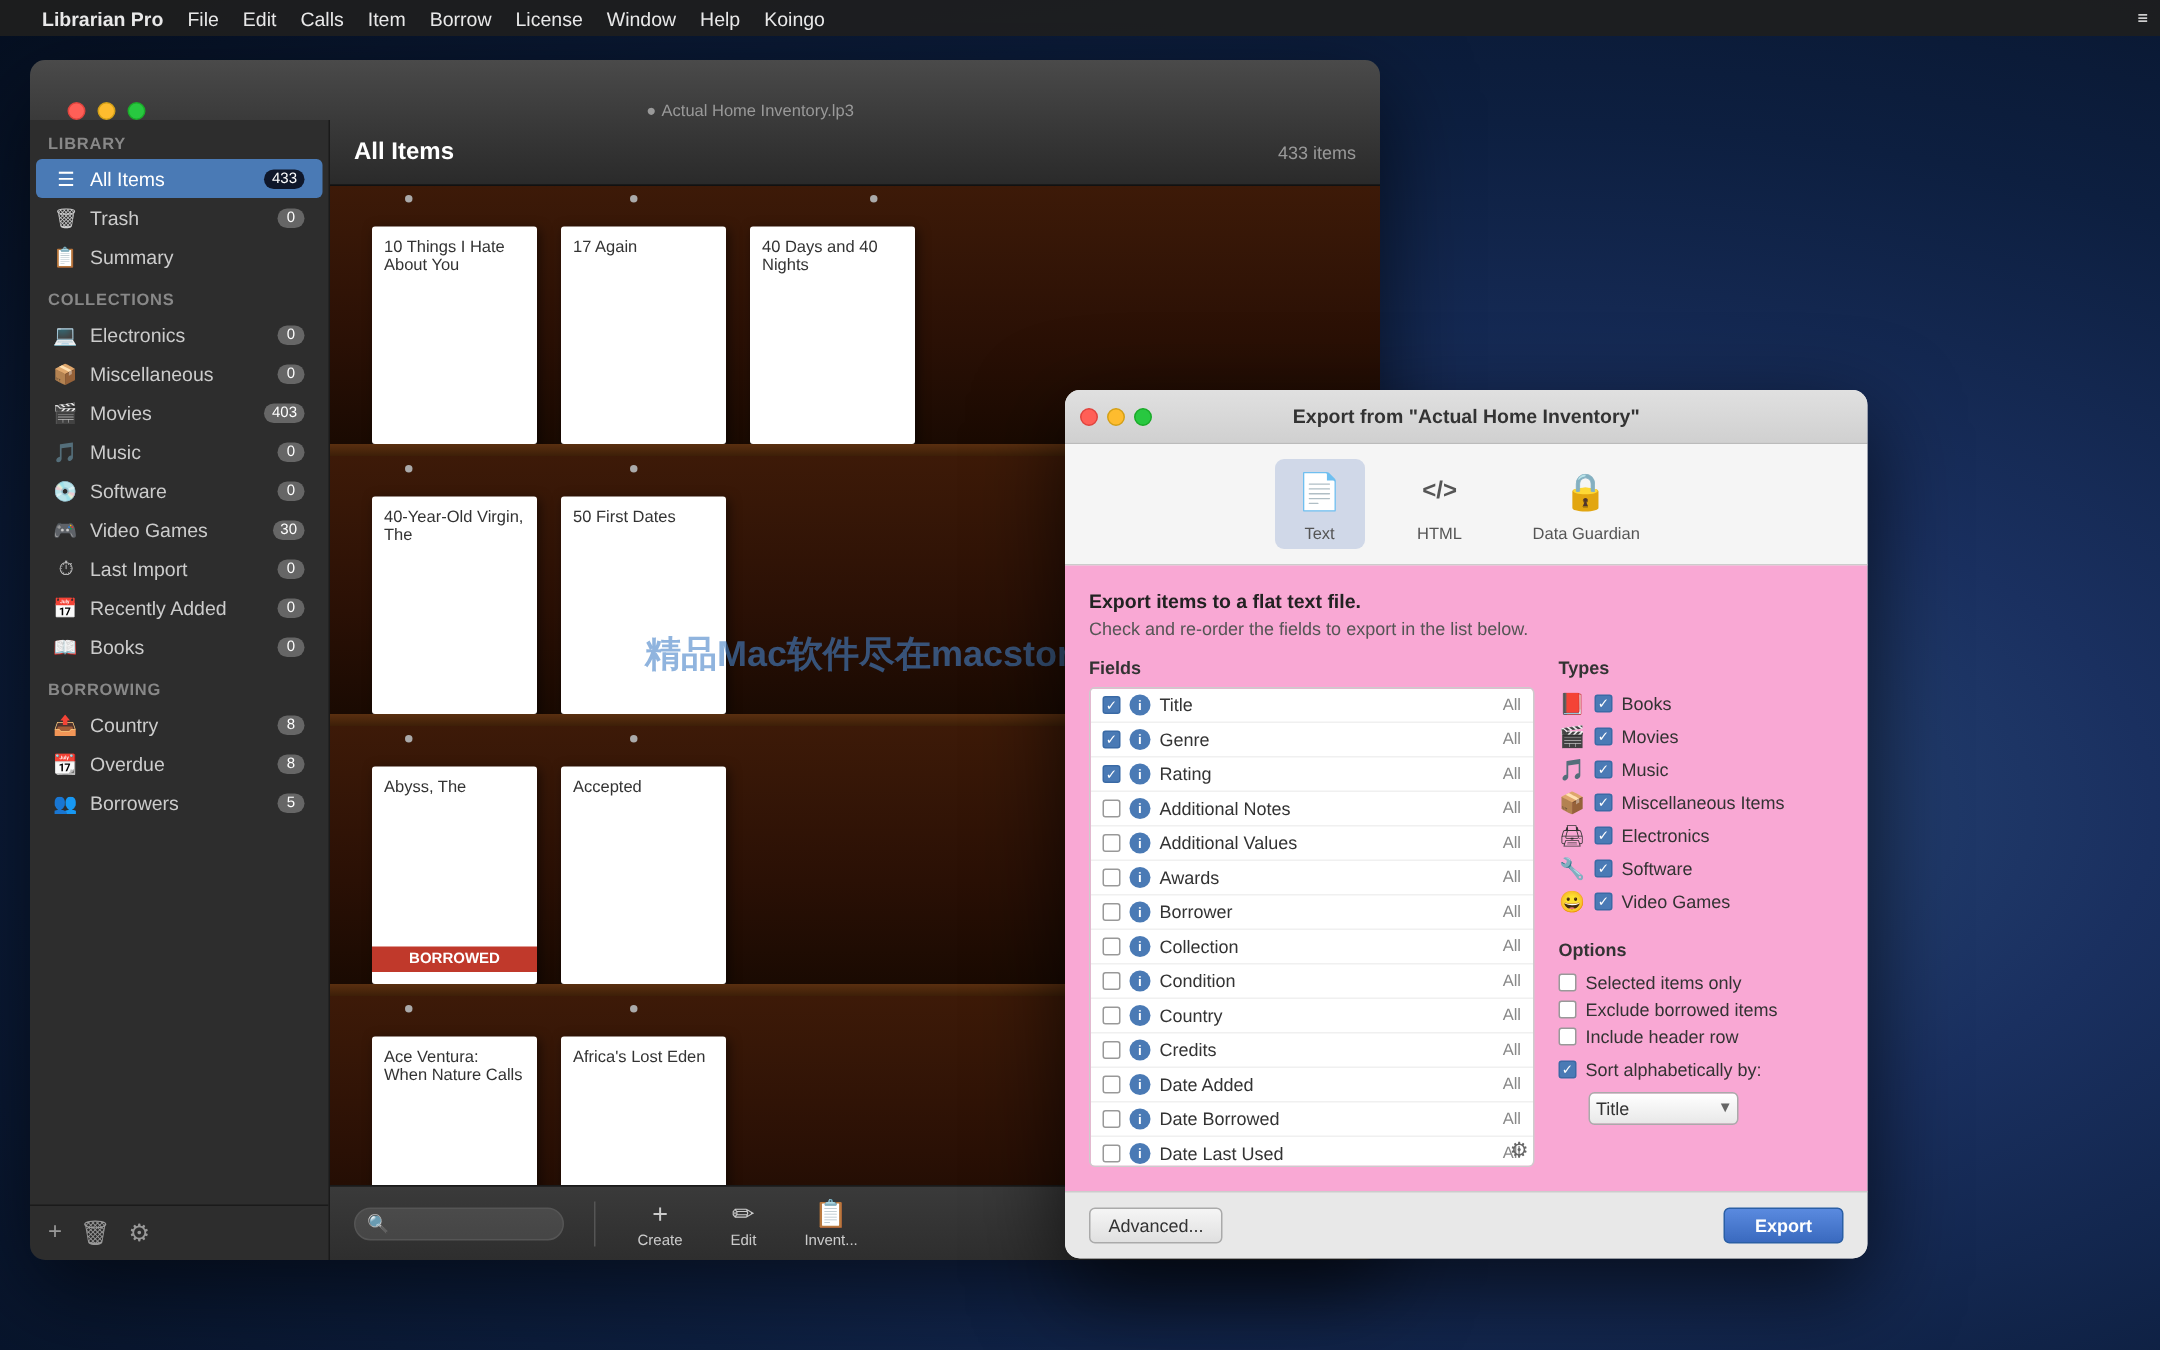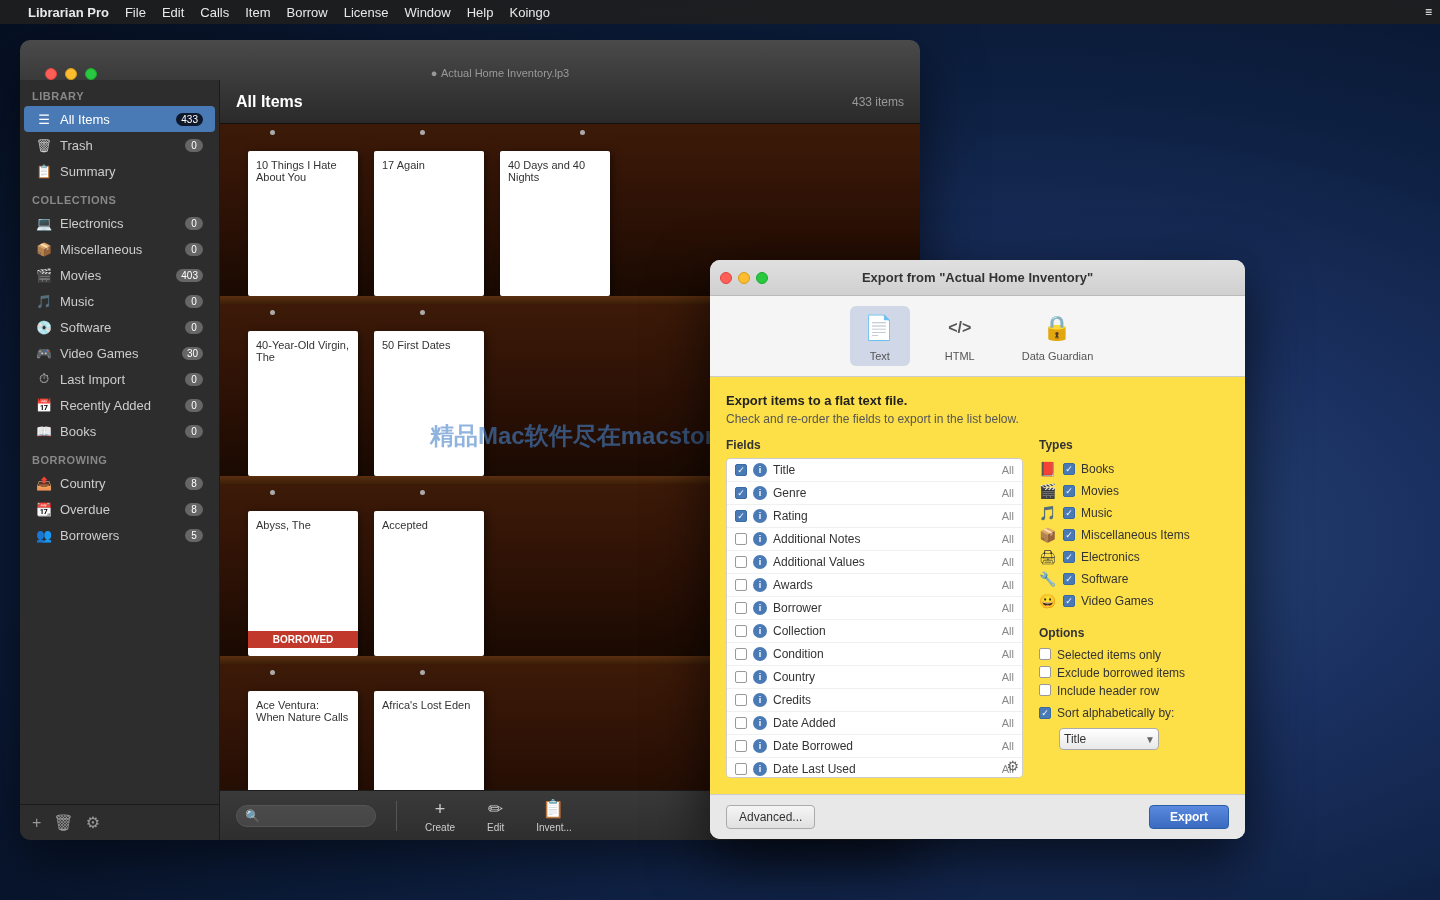--- a/index.html
+++ b/index.html
@@ -314,21 +314,21 @@
       width: 36px; height: 36px;
       display: flex;
       align-items: center;
       justify-content: center;
       font-size: 24px;
     }
     .dialog-tool-label { font-size: 11px; color: #555; }
 
     .dialog-body {
       padding: 16px;
-      background: #fde047;
+      background: #f9a8d4;
     }
 
     .dialog-description {
       font-size: 13px;
       font-weight: 600;
       color: #222;
       margin-bottom: 4px;
     }
     .dialog-subdesc {
       font-size: 12px;
@@ -442,20 +442,21 @@
       background: #4a7ab5;
       border-color: #3a6aa5;
       color: #fff;
       font-size: 9px;
     }
 
     .options-section { margin-top: 14px; }
     .options-header { font-size: 12px; font-weight: 700; color: #333; margin-bottom: 6px; }
     .option-row {
       display: flex;
+      align-items: center;
       gap: 6px;
       padding: 2px 0;
       font-size: 12px;
       color: #333;
       cursor: pointer;
     }
     .option-checkbox {
       width: 12px; height: 12px;
       border: 1px solid #999;
       border-radius: 2px;

